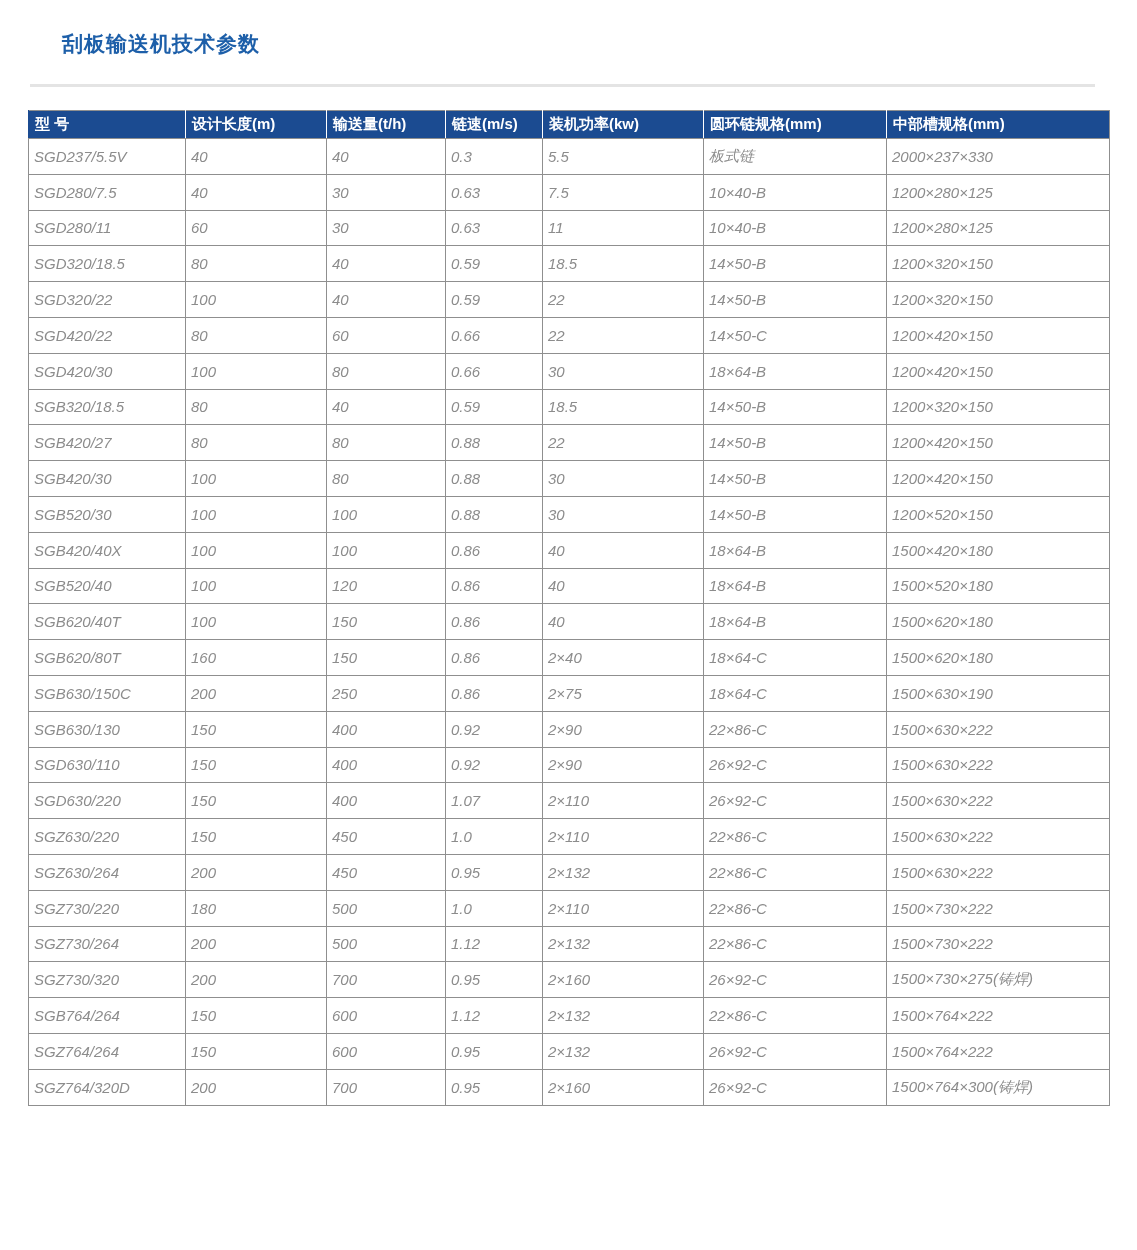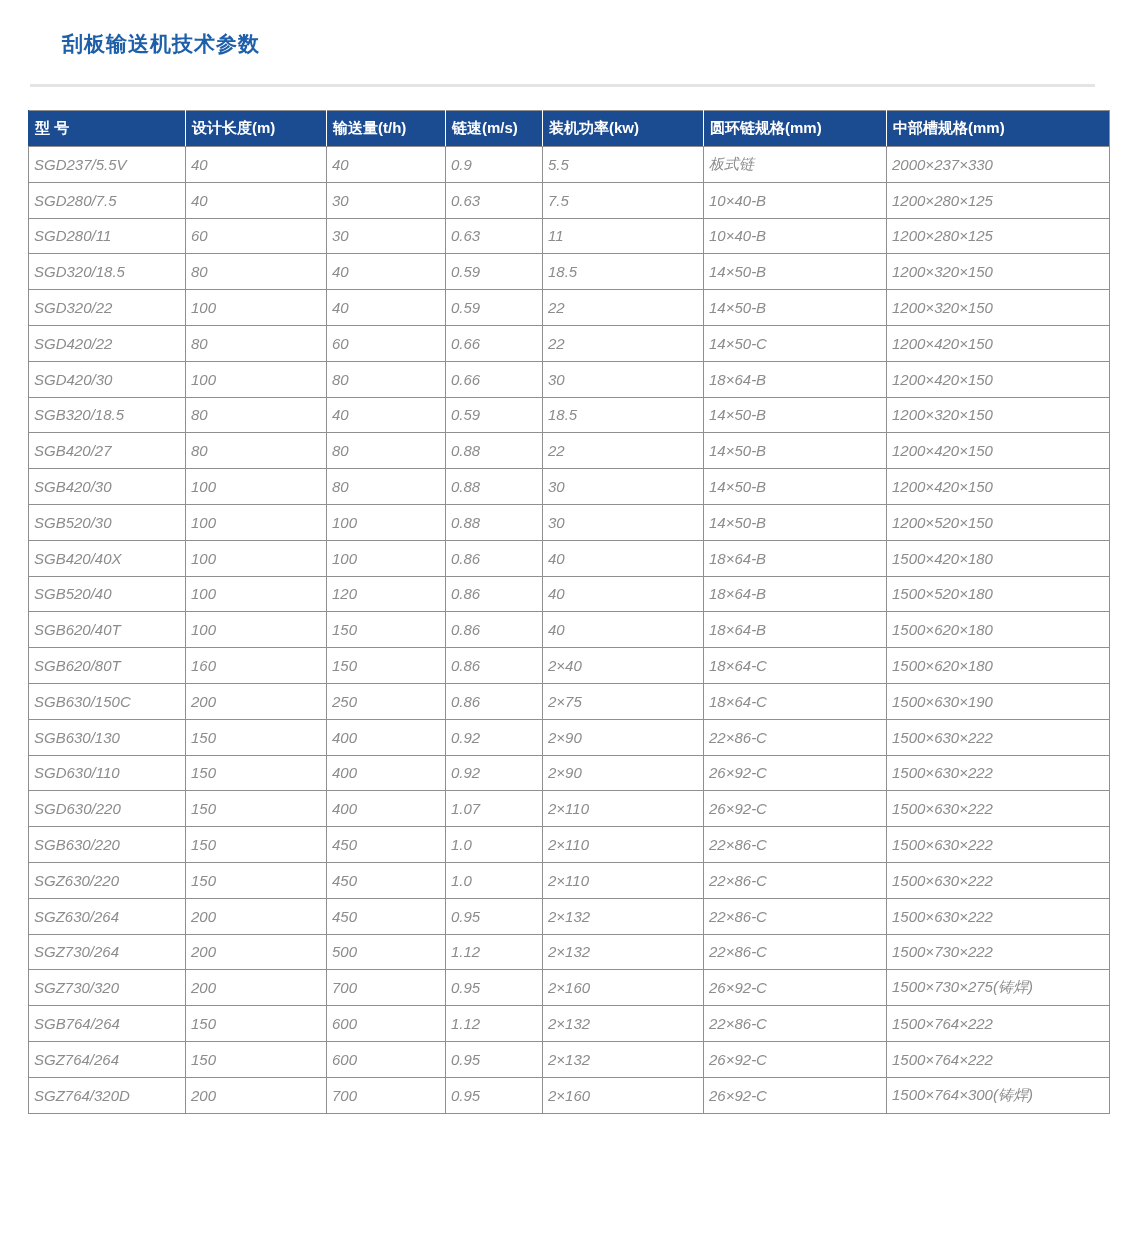--- a/index.html
+++ b/index.html
@@ -44,21 +44,21 @@
   table.spec-table {
     position: absolute;
     left: 28px;
     top: 110px;
     width: 1081px;
     border-collapse: collapse;
     table-layout: fixed;
     border: 1px solid var(--border-color);
   }
   table.spec-table thead tr {
-    height: 36px;
+    height: 28px;
   }
   table.spec-table th {
     background: var(--header-bg);
     color: var(--header-text);
     font-size: 15px;
     font-weight: bold;
     text-align: left;
     padding: 0 0 0 6px;
     border-left: 1px solid rgba(255,255,255,0.35);
     border-bottom: 1px solid var(--border-color);
@@ -109,21 +109,21 @@
           <th>装机功率(kw)</th>
           <th>圆环链规格(mm)</th>
           <th>中部槽规格(mm)</th>
         </tr>
     </thead>
     <tbody>
         <tr>
           <td>SGD237/5.5V</td>
           <td>40</td>
           <td>40</td>
-          <td>0.9</td>
+          <td>0.3</td>
           <td>5.5</td>
           <td>板式链</td>
           <td>2000×237×330</td>
         </tr>
         <tr>
           <td>SGD280/7.5</td>
           <td>40</td>
           <td>30</td>
           <td>0.63</td>
           <td>7.5</td>
@@ -277,45 +277,45 @@
         <tr>
           <td>SGD630/220</td>
           <td>150</td>
           <td>400</td>
           <td>1.07</td>
           <td>2×110</td>
           <td>26×92-C</td>
           <td>1500×630×222</td>
         </tr>
         <tr>
-          <td>SGB630/220</td>
+          <td>SGZ630/220</td>
           <td>150</td>
           <td>450</td>
           <td>1.0</td>
           <td>2×110</td>
           <td>22×86-C</td>
           <td>1500×630×222</td>
         </tr>
         <tr>
-          <td>SGZ630/220</td>
-          <td>150</td>
-          <td>450</td>
-          <td>1.0</td>
-          <td>2×110</td>
-          <td>22×86-C</td>
-          <td>1500×630×222</td>
-        </tr>
-        <tr>
           <td>SGZ630/264</td>
           <td>200</td>
           <td>450</td>
           <td>0.95</td>
           <td>2×132</td>
           <td>22×86-C</td>
           <td>1500×630×222</td>
+        </tr>
+        <tr>
+          <td>SGZ730/220</td>
+          <td>180</td>
+          <td>500</td>
+          <td>1.0</td>
+          <td>2×110</td>
+          <td>22×86-C</td>
+          <td>1500×730×222</td>
         </tr>
         <tr>
           <td>SGZ730/264</td>
           <td>200</td>
           <td>500</td>
           <td>1.12</td>
           <td>2×132</td>
           <td>22×86-C</td>
           <td>1500×730×222</td>
         </tr>

